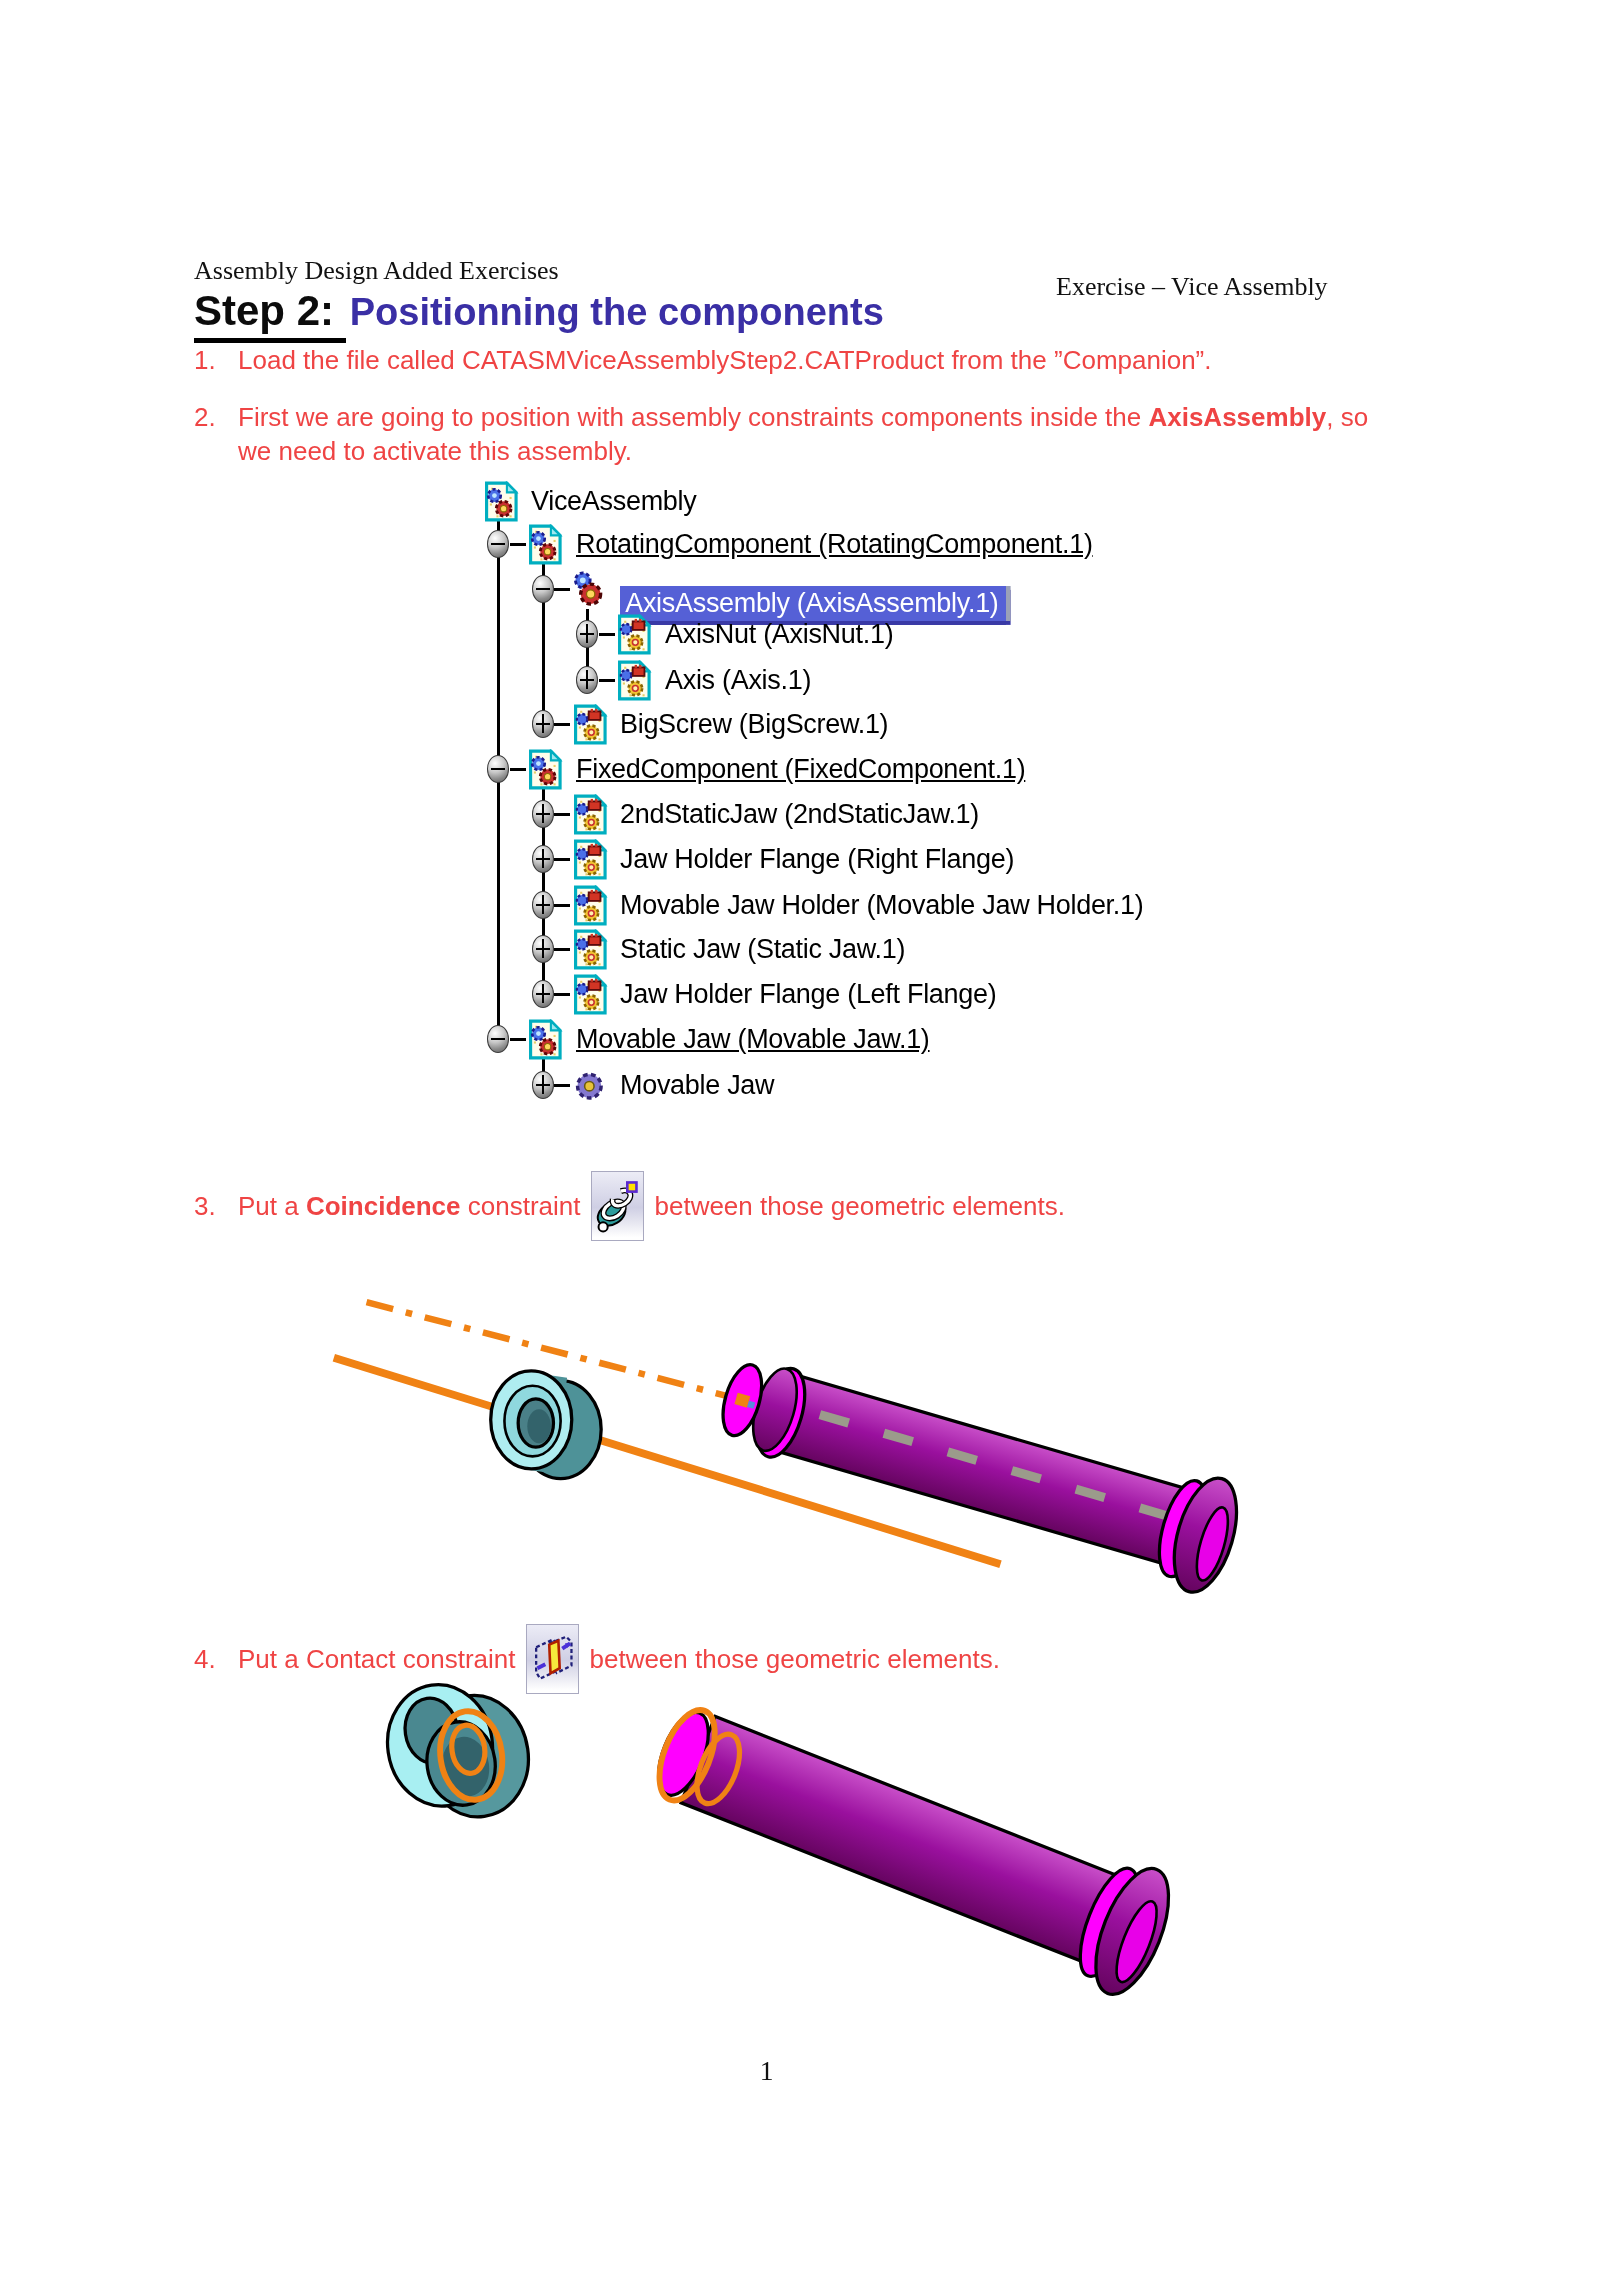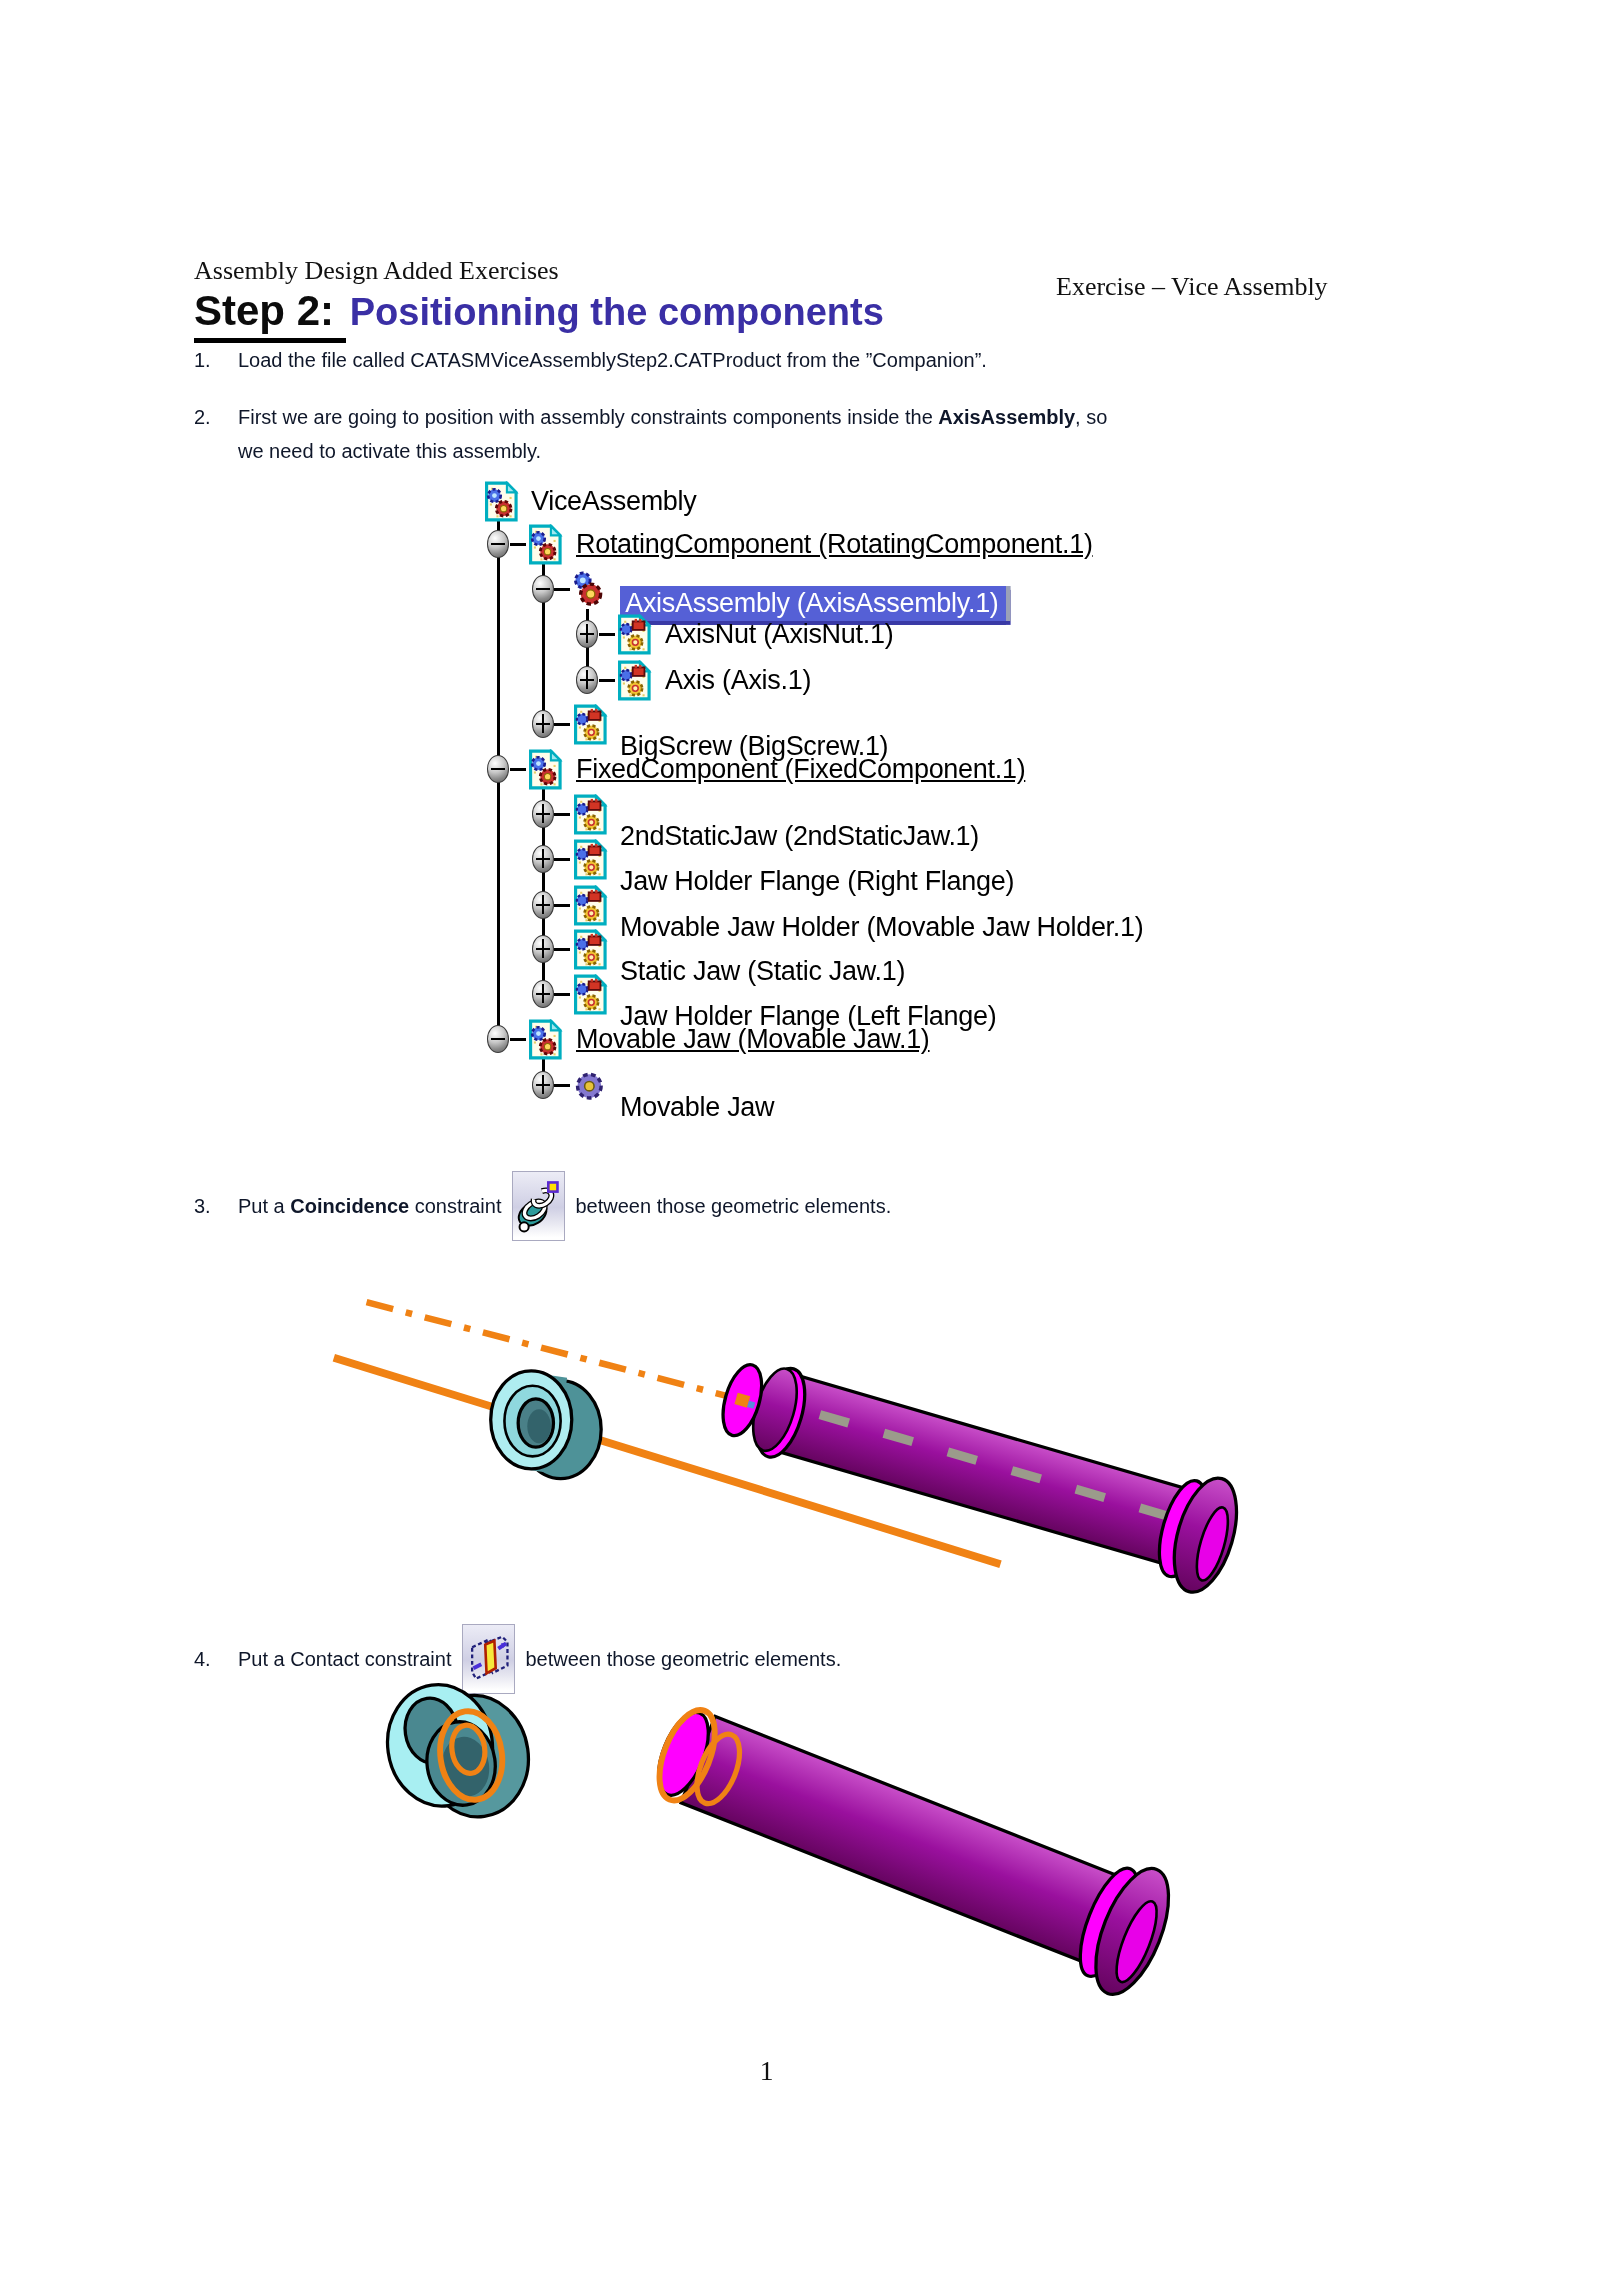--- a/index.html
+++ b/index.html
@@ -11,21 +11,21 @@
   .hdr-left{left:194px;text-align:center;}
   .hdr-right{left:1056px;margin-top:16px;}
 
   
   .title{position:absolute;left:194px;top:287px;white-space:nowrap;}
   .title .step{font-size:42px;font-weight:bold;color:#0c0c0c;border-bottom:5.2px solid #000;
                padding:0 11.8px 2.6px 0;display:inline-block;}
   .title .head{font-size:38px;font-weight:bold;color:#3A2FA5;margin-left:3.9px;}
 
   
-  .list-item{position:absolute;left:194px;font-size:20px;color:#0f172a;line-height:34px;}
+  .list-item{position:absolute;left:194px;font-size:26px;color:#ef4444;line-height:34px;}
   .list-item .num{display:inline-block;width:44px;vertical-align:top;}
   .list-item .itext{display:inline-block;}
   .flexline{display:flex;align-items:center;height:68px;white-space:pre;}
   .flexline .num{width:44px;}
 
   
   .tool-btn{position:relative;width:51px;height:68px;margin:0 10.5px;flex:0 0 auto;
     background:linear-gradient(180deg,#ECECF6 0%,#CFCFE4 52%,#E6E6F0 74%,#FFFFFF 96%);
     border:0.7px solid #A9A9C0;display:inline-flex;align-items:center;justify-content:center;}
 
@@ -37,21 +37,21 @@
     background:radial-gradient(circle at 35% 28%,#ffffff 0%,#c9c9c9 40%,#8a8a8a 70%,#5c5c5c 100%);
     border:1.3px solid #3a3a3a;box-sizing:border-box;}
   .sphere .h{position:absolute;left:3.3px;right:3.3px;top:50%;margin-top:-1.3px;height:2.6px;background:#000;}
   .sphere .v{position:absolute;top:3.3px;bottom:3.3px;left:50%;margin-left:-1.3px;width:2.6px;background:#000;}
   .stub{position:absolute;top:19.6px;height:3.3px;background:#000;}
   .ticon{position:absolute;top:0.7px;width:38px;height:41px;}
   .tlabel{position:absolute;top:0;line-height:42px;font-size:27px;color:#000;
           letter-spacing:-0.3px;white-space:nowrap;}
   .lv0 .ticon{left:23.6px;}  .lv0 .tlabel{left:73px;}
   .lv1 .sphere{left:29px;} .lv1 .stub{left:52px;width:16.4px;} .lv1 .ticon{left:68px;} .lv1 .tlabel{left:118px;text-decoration:underline;}
-  .lv2 .sphere{left:74px;}.lv2 .stub{left:96px;width:16.4px;}.lv2 .ticon{left:113px;}.lv2 .tlabel{left:162px;margin-top:22px;}
+  .lv2 .sphere{left:74px;}.lv2 .stub{left:96px;width:16.4px;}.lv2 .ticon{left:113px;}.lv2 .tlabel{left:162px;}
   .lv3 .sphere{left:118px;}.lv3 .stub{left:141px;width:16.4px;}.lv3 .ticon{left:157px;}.lv3 .tlabel{left:207px;}
   .tlabel.sel{background:#5560D6;color:#fff;line-height:35px;margin-top:18px;padding:0 7.9px 0 5.2px;
               box-shadow:4.6px 0 0 #9AA0B8,0 3.9px 0 #3939A6,4.6px 3.9px 0 #3939A6;}
 
   
   .pic{position:absolute;}
   .pagenum{position:absolute;top:2055px;left:0;width:1533px;text-align:center;
            font-family:"Liberation Serif",serif;font-size:27.5px;color:#111;}
 </style>
 </head>

